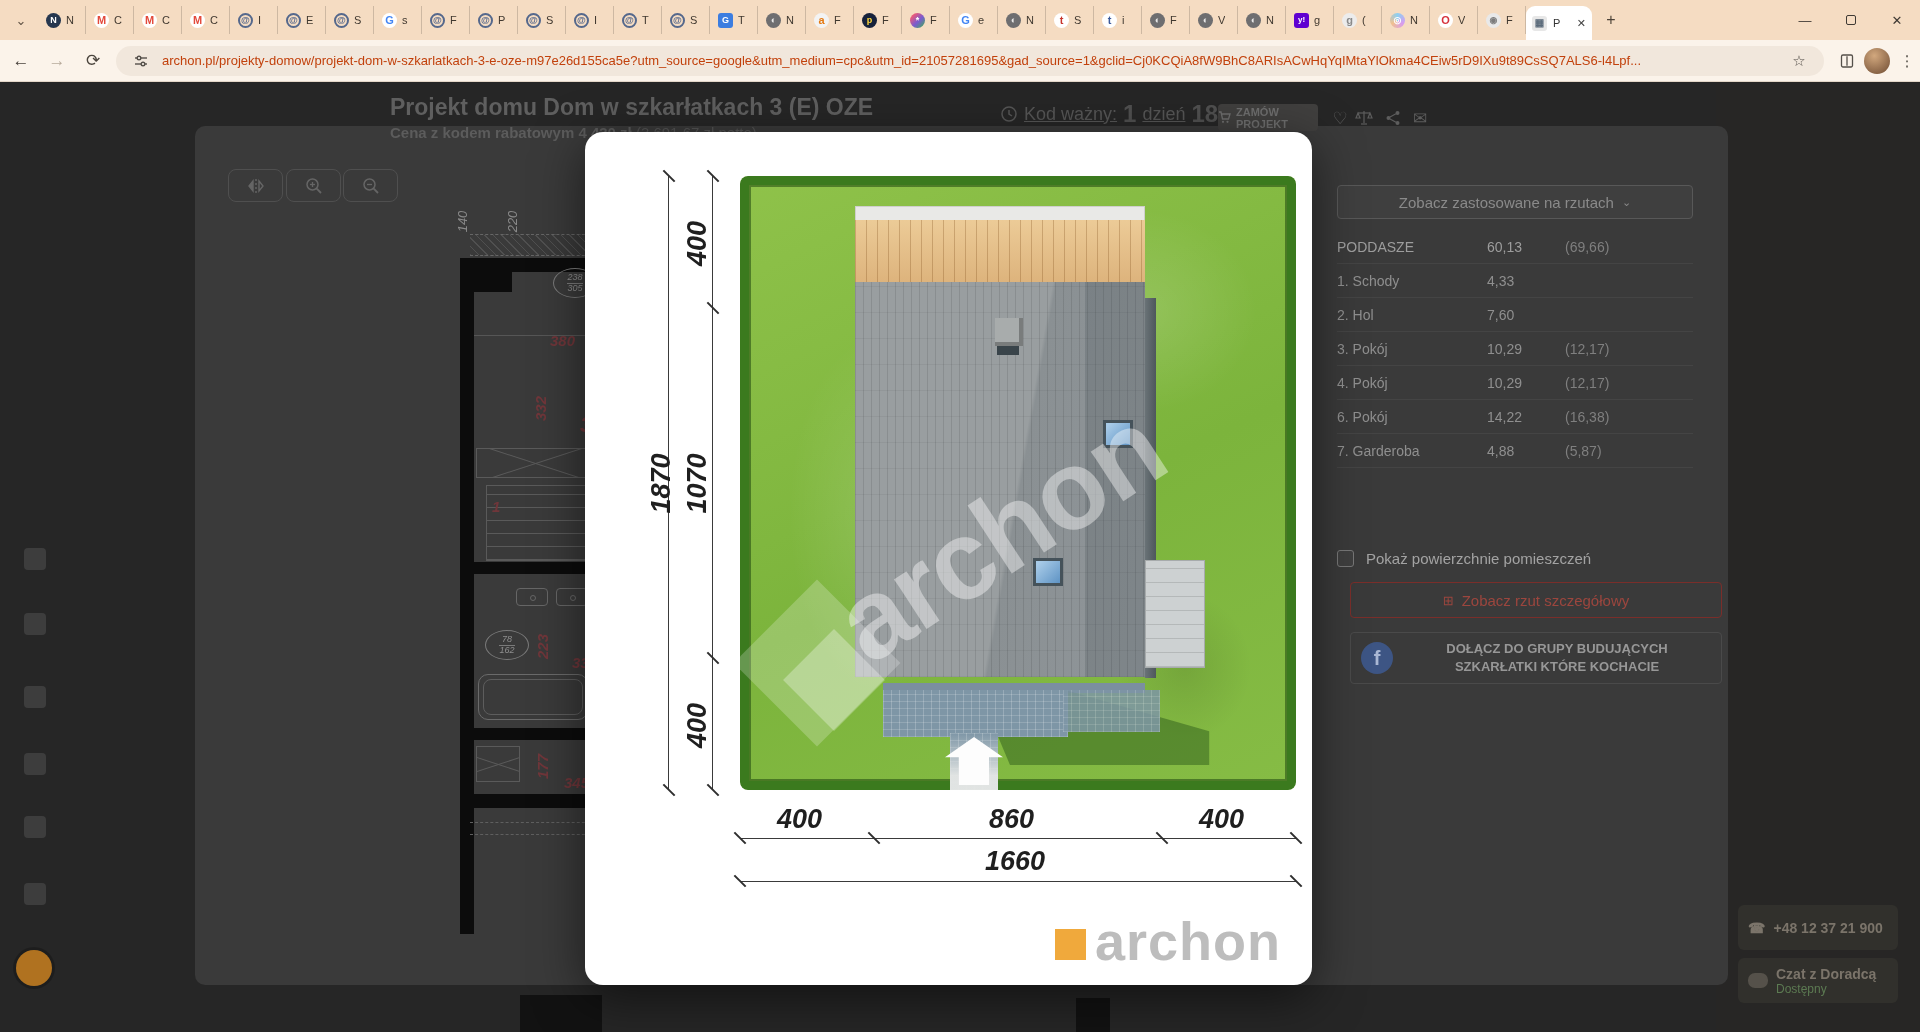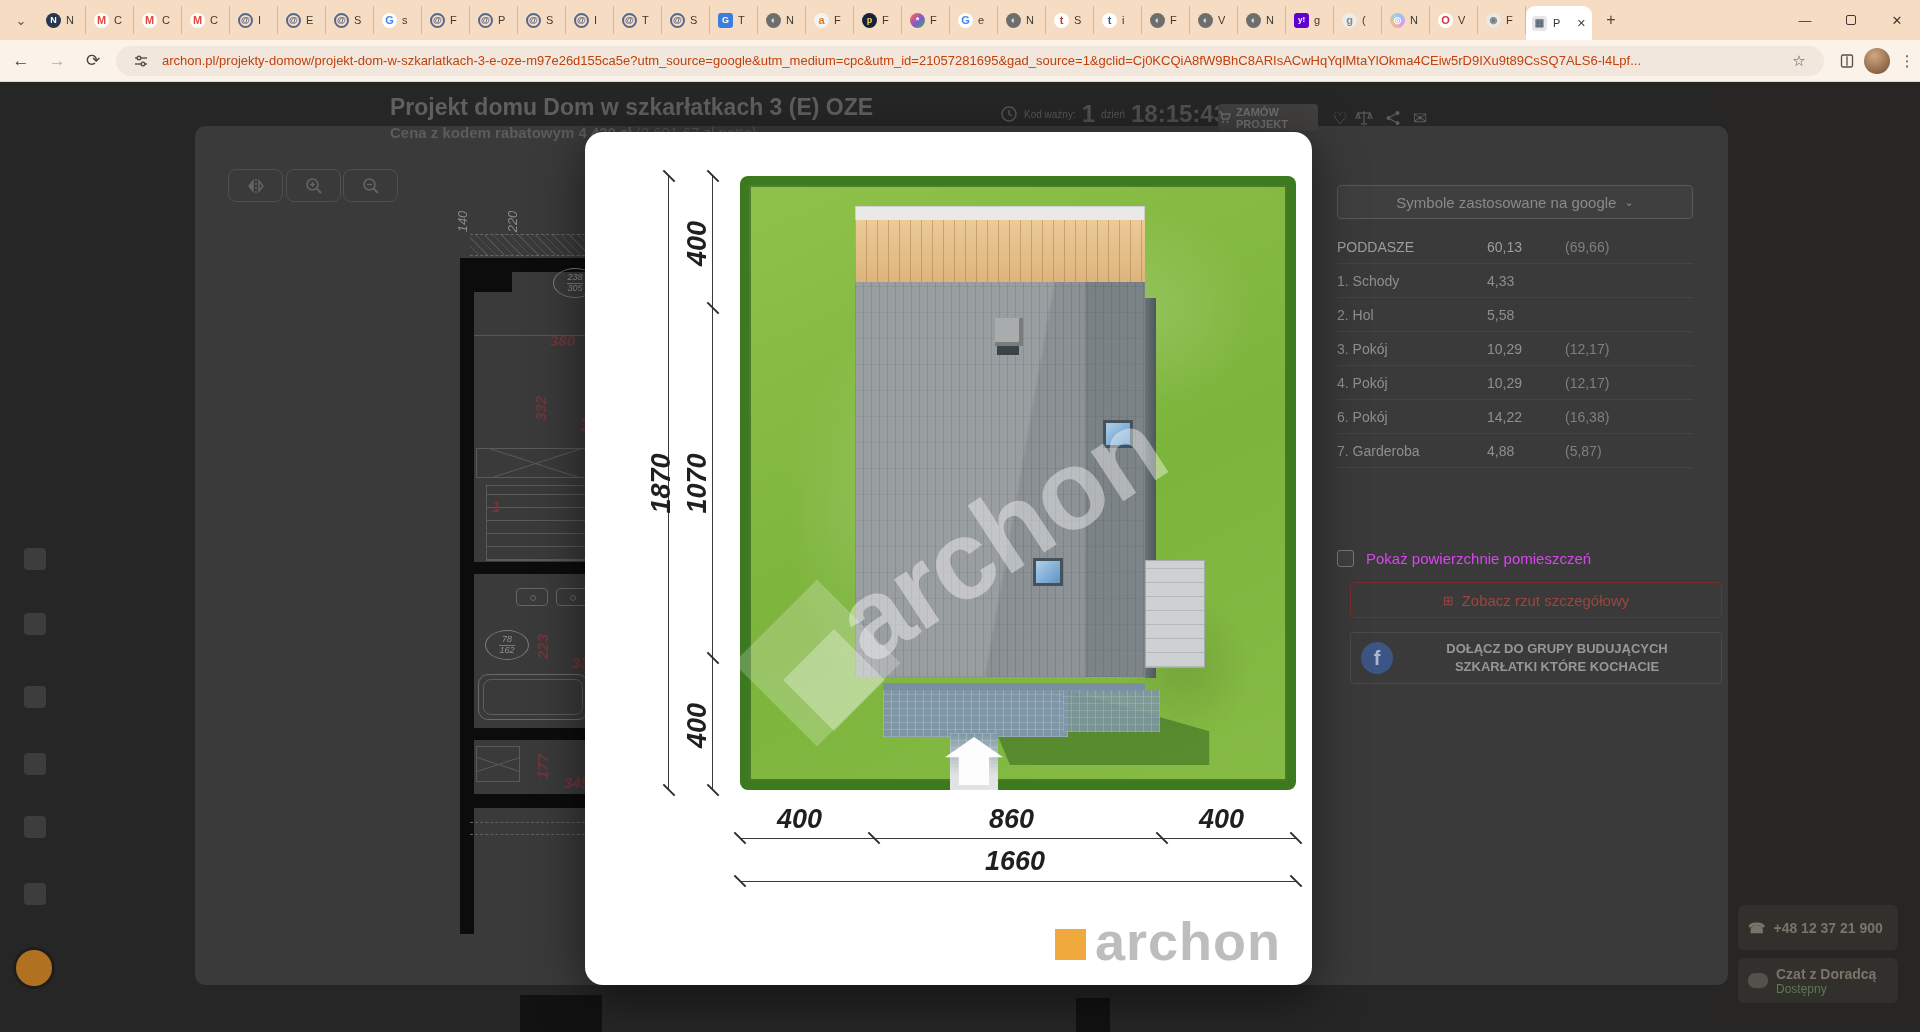--- a/index.html
+++ b/index.html
@@ -47,21 +47,21 @@
   .avatar{width:26px;height:26px;border-radius:50%;background:radial-gradient(circle at 40% 30%,#d2a87e,#6e4b32);margin:0 4px;flex:none;}
 
   
   .page{position:absolute;left:0;top:82px;width:1716px;height:950px;background:#262626;}
   .card{position:absolute;left:195px;top:44px;width:1533px;height:859px;background:#3a3a3a;border-radius:10px;}
   .pgtitle{position:absolute;left:390px;top:12px;font-size:23px;font-weight:700;color:#5f5f5f;}
   .pgprice{position:absolute;left:390px;top:42px;font-size:15px;color:#555;}
   .pgprice b{color:#5c5c5c;}
   .countdown{position:absolute;left:1000px;top:18px;display:flex;align-items:center;gap:6px;color:#565656;}
   .countdown .big{font-size:24px;font-weight:700;color:#505050;}
-  .countdown .sm{font-size:10px;}
+  .countdown .sm{font-size:18px;text-decoration:underline;}
   .orderbtn{position:absolute;left:1218px;top:22px;width:100px;height:27px;background:#403f3e;border-radius:4px;display:flex;align-items:center;justify-content:center;gap:5px;font-size:11px;font-weight:700;color:#6e6e6e;}
   .hdricon{position:absolute;top:24px;width:24px;height:24px;display:flex;align-items:center;justify-content:center;color:#5d5d5d;font-size:17px;}
 
   .vtoolbtn{position:absolute;width:55px;height:33px;border:1px solid #4f4f4f;border-radius:8px;display:flex;align-items:center;justify-content:center;color:#656565;}
 
   
   .railicon{position:absolute;left:24px;width:22px;height:22px;border-radius:4px;background:#454545;opacity:.75;}
   .helpbubble{position:absolute;left:16px;top:868px;width:36px;height:36px;border-radius:50%;background:#c9801f;opacity:.85;box-shadow:0 0 0 3px rgba(0,0,0,.25);}
 
   
@@ -86,21 +86,21 @@
   .fp-sink::before{content:"";position:absolute;left:50%;top:50%;width:4px;height:4px;margin:-2px;border:1px solid #666;border-radius:50%;}
 
   
   .sym-drop{position:absolute;left:1337px;top:103px;width:356px;height:34px;border:1px solid #585858;border-radius:4px;display:flex;align-items:center;justify-content:center;gap:8px;font-size:15px;color:#8a8a8a;background:#3f3f3f;}
   .roomtable{position:absolute;left:1337px;top:148px;width:356px;}
   .rrow{display:flex;align-items:center;height:34px;border-bottom:1px solid #444;font-size:14px;color:#8f8f8f;}
   .rrow .rname{width:150px;}
   .rrow .rval{width:78px;}
   .rrow .ralt{flex:1;color:#7f7f7f;}
   .rrow.rhead{font-weight:400;color:#9d9d9d;}
-  .chkrow{position:absolute;left:1337px;top:468px;display:flex;align-items:center;gap:12px;font-size:15px;color:#d946ef;}
+  .chkrow{position:absolute;left:1337px;top:468px;display:flex;align-items:center;gap:12px;font-size:15px;color:#a3a3a3;}
   .chkbox{width:17px;height:17px;border:1px solid #777;border-radius:3px;background:#3f3f3f;}
   .detailbtn{position:absolute;left:1350px;top:500px;width:372px;height:36px;border:1px solid #7a2e2a;border-radius:4px;display:flex;align-items:center;justify-content:center;gap:8px;color:#9c463e;font-size:15px;}
   .fbbox{position:absolute;left:1350px;top:550px;width:372px;height:52px;border:1px solid #4a4a4a;border-radius:4px;display:flex;align-items:center;padding:0 10px;gap:10px;}
   .fbcircle{width:32px;height:32px;border-radius:50%;background:#3d5584;color:#9db;display:flex;align-items:center;justify-content:center;font-weight:700;font-size:20px;color:#aab8d4;flex:none;}
   .fbtext{flex:1;text-align:center;font-size:13px;font-weight:700;color:#979797;line-height:1.35;}
 
   
   .pcbtn{position:absolute;left:1738px;width:160px;height:45px;border-radius:6px;background:#31302c;display:flex;align-items:center;padding:0 10px;gap:8px;color:#7b746a;font-size:14px;font-weight:700;}
   .pcbtn .sub{display:block;font-size:12px;color:#5c7a52;font-weight:400;}
   .blackrect{position:absolute;background:#121212;}
@@ -454,37 +454,37 @@
           <div class="fp-x"></div>
         </div>
       <div class="fp-red fp-rot" style="left:530px;top:676px;">177</div>
       <div class="fp-red" style="left:564px;top:692px;">345</div>
       <div class="fp-wall" style="left:460px;top:712px;width:140px;height:14px;"></div>
       <div class="fp-dashed" style="left:470px;top:740px;width:125px;"></div>
       <div class="fp-dashed" style="left:470px;top:752px;width:125px;"></div>
     </div>
 
     <div class="sym-drop">
-      <span>Symbole zastosowane na google</span>
+      <span>Zobacz zastosowane na rzutach</span>
       <span style="font-size:11px;">⌄</span>
     </div>
     <div class="roomtable">
       <div class="rrow rhead">
         <span class="rname">PODDASZE</span>
         <span class="rval">60,13</span>
         <span class="ralt">(69,66)</span>
       </div>
       <div class="rrow">
           <span class="rname">1. Schody</span>
           <span class="rval">4,33</span>
           <span class="ralt"></span>
         </div>
         <div class="rrow">
           <span class="rname">2. Hol</span>
-          <span class="rval">5,58</span>
+          <span class="rval">7,60</span>
           <span class="ralt"></span>
         </div>
         <div class="rrow">
           <span class="rname">3. Pokój</span>
           <span class="rval">10,29</span>
           <span class="ralt">(12,17)</span>
         </div>
         <div class="rrow">
           <span class="rname">4. Pokój</span>
           <span class="rval">10,29</span>

